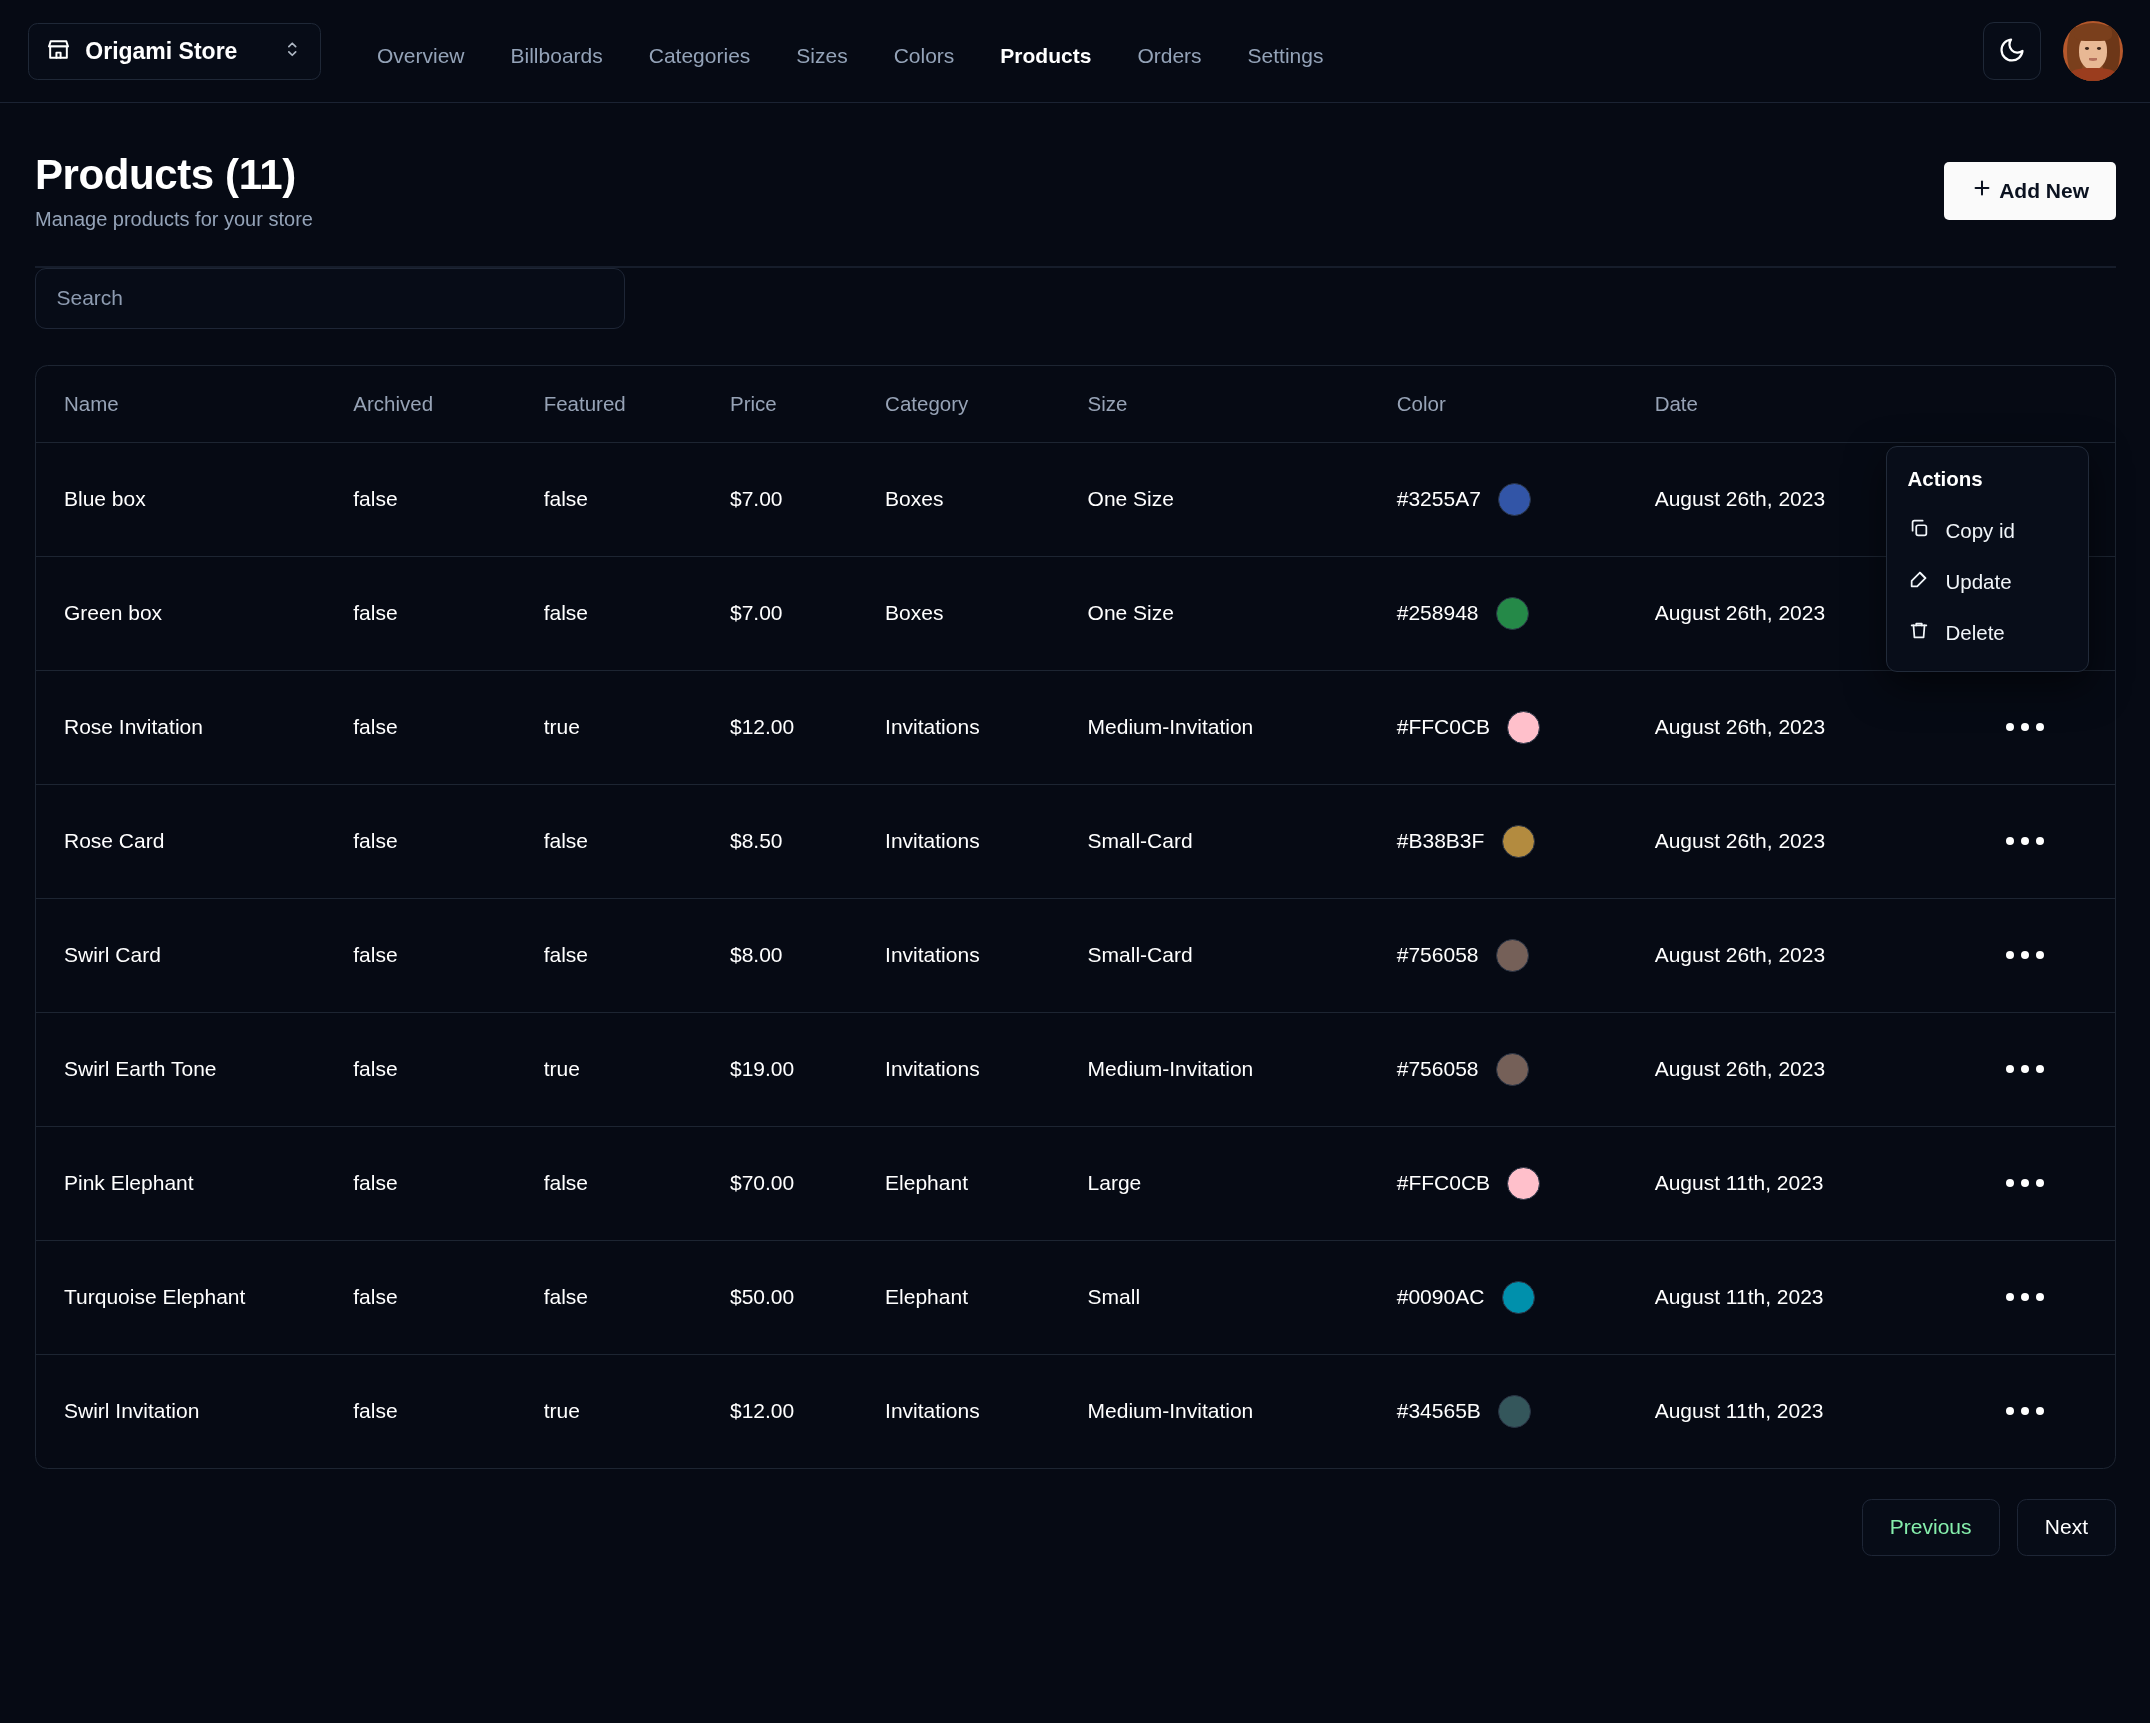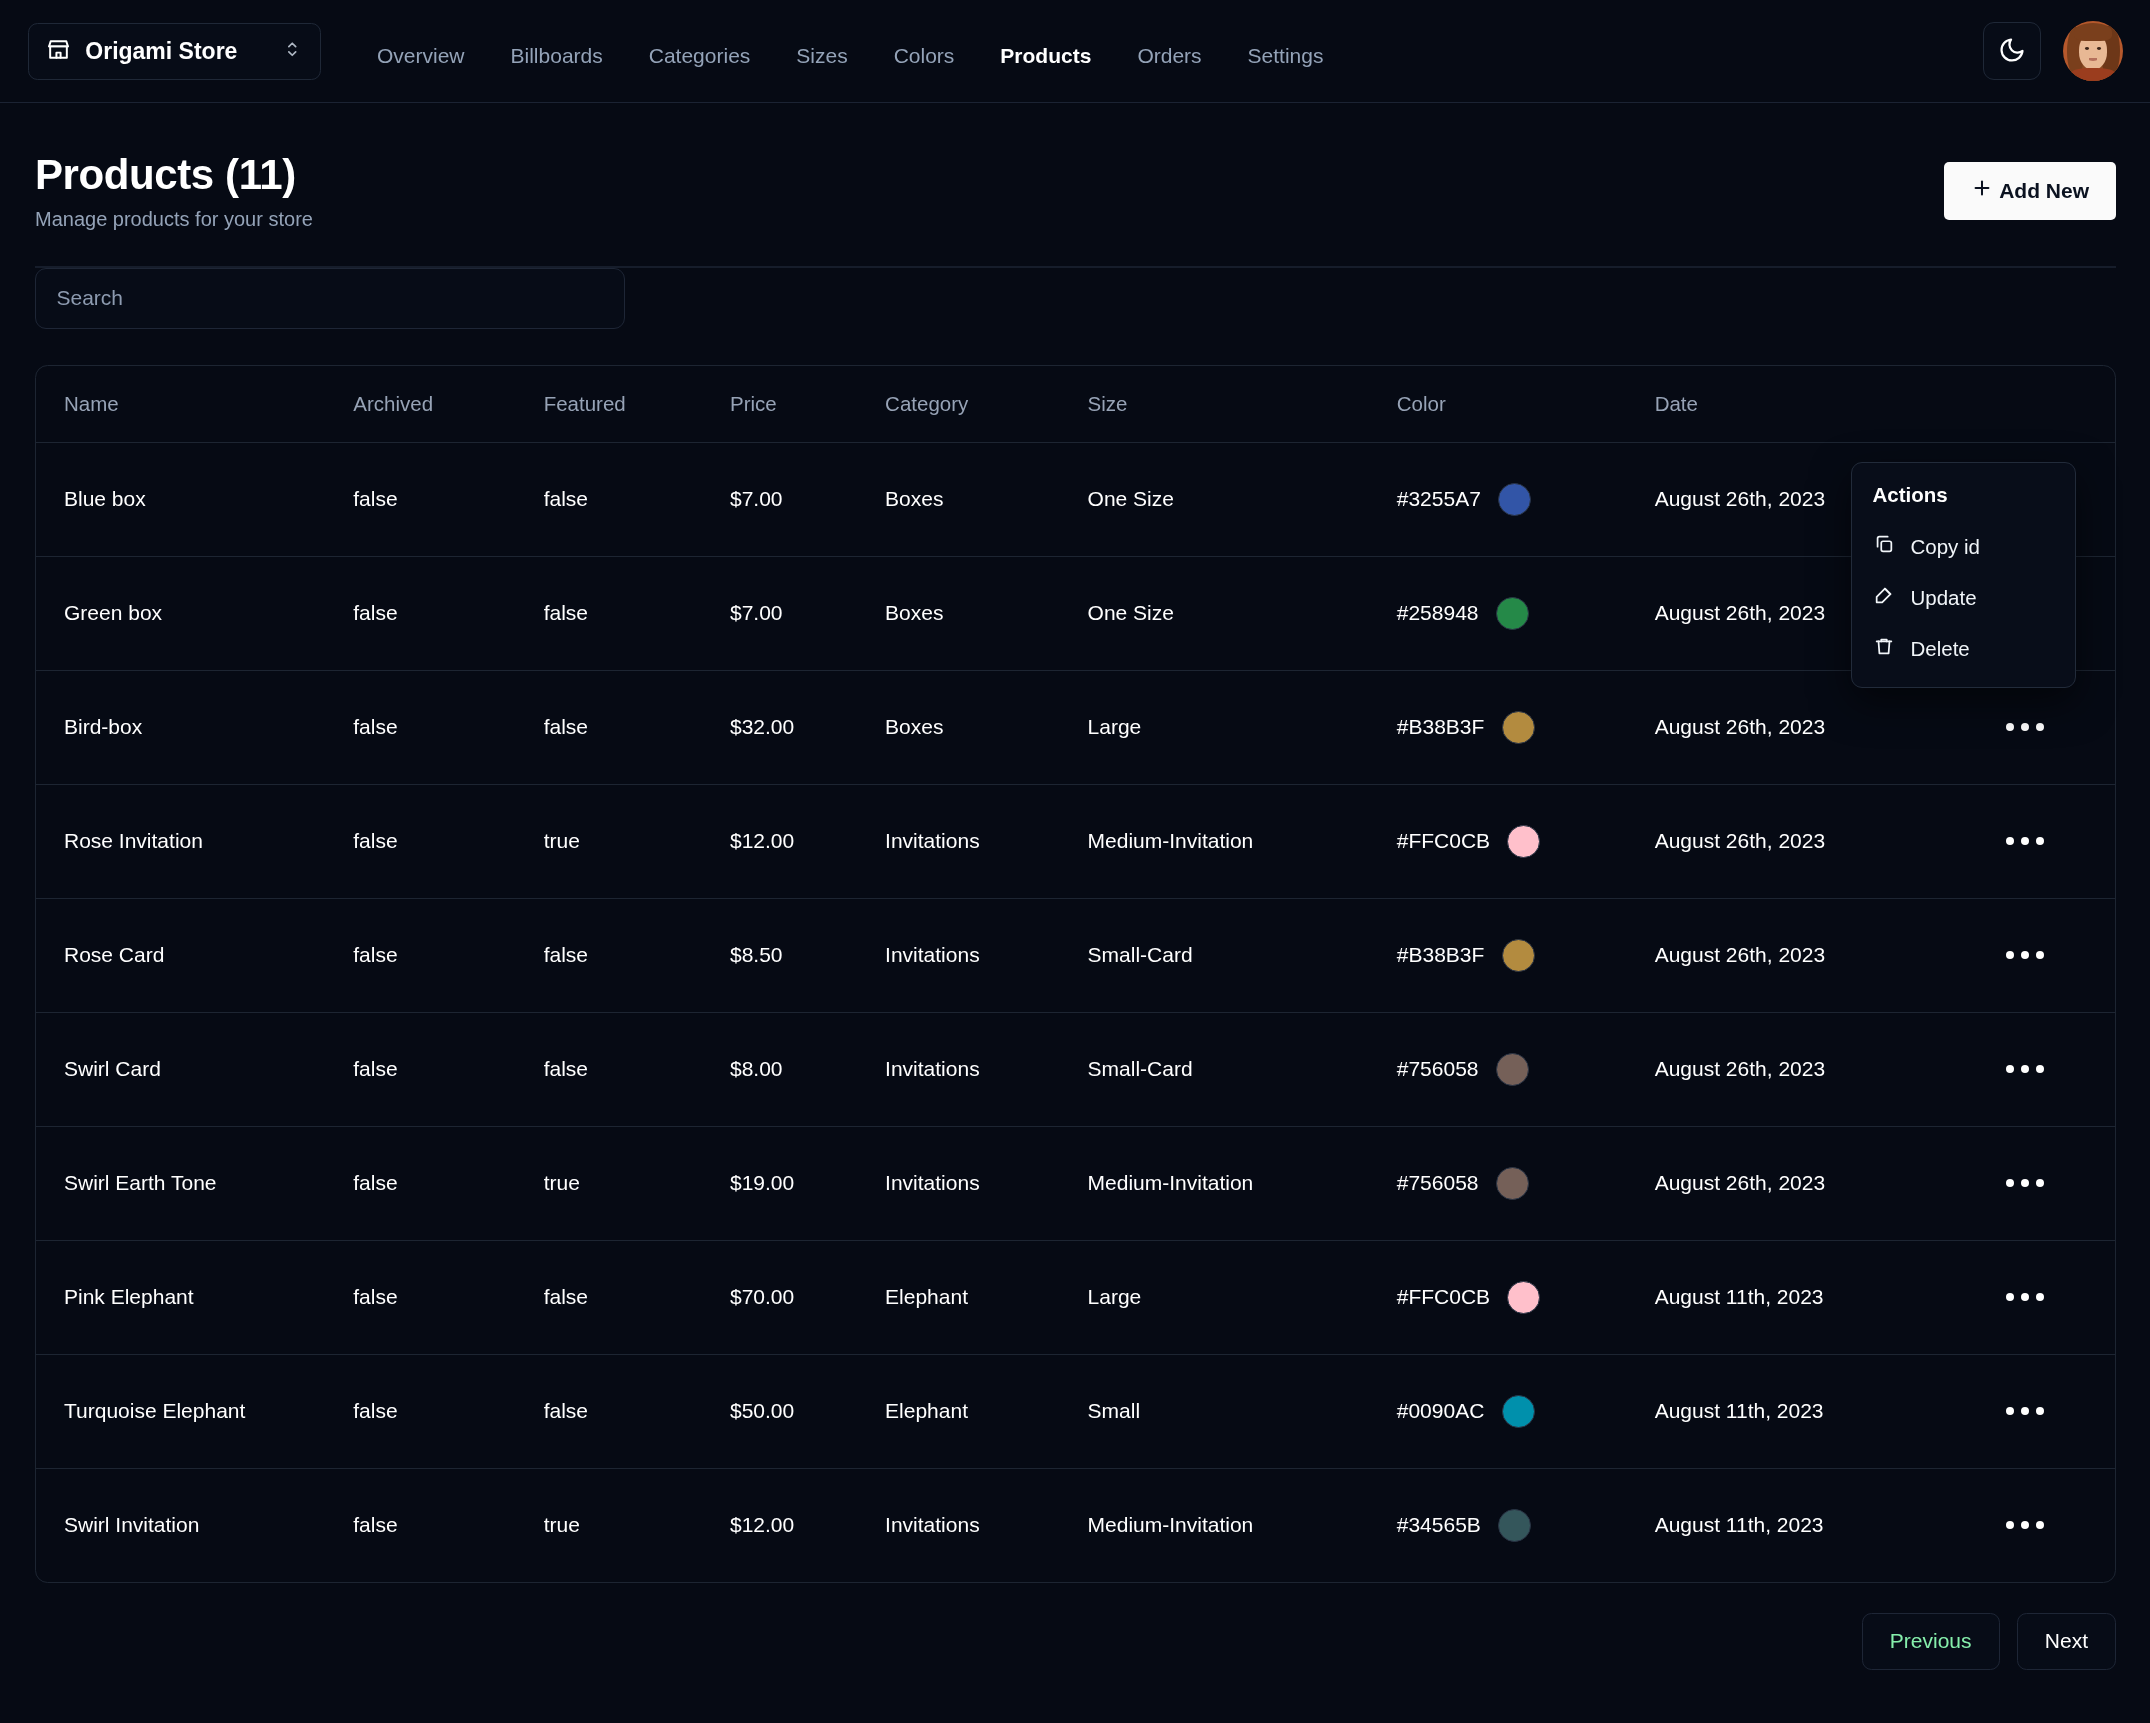--- a/index.html
+++ b/index.html
@@ -201,29 +201,28 @@
     display: flex; align-items: center; justify-content: center;
     gap: 7px;
     padding: 0;
   }
   .dots-btn i { width: 8px; height: 8px; border-radius: 50%; background: #ffffff; display:block; }
 
   
   .actions-menu {
     position: absolute;
     top: 80px;
-    right: 39px;
-    width: 225px;
+    right: 26px;
+    width: 203px;
     background: #080d19;
     border: 1.6px solid #222b3a;
     border-radius: 11px;
     padding: 11px 0 12.6px 0;
     z-index: 40;
     box-shadow: 0 14px 39px rgba(0,0,0,.55);
-    margin-top: 16px;
   }
   .actions-title {
     font-size: 20.5px; font-weight: 700; color: #ffffff;
     padding: 9.5px 20.5px 14px 20.5px;
   }
   .menu-item {
     display: flex; align-items: center; gap: 16px;
     padding: 12px 20.5px;
     font-size: 20.5px; color: #f1f5f9;
     cursor: pointer;
@@ -388,42 +387,20 @@
             <td>One Size</td>
             <td>
               <div class="color-cell">
                 <span>#258948</span>
                 <span class="swatch" style="background: rgb(37, 137, 72);"></span>
               </div>
             </td>
             <td>August 26th, 2023</td>
             <td>
               <button class="dots-btn" style="visibility: hidden;">
-                <i></i>
-                <i></i>
-                <i></i>
-              </button>
-            </td>
-          </tr>
-          <tr>
-            <td>Bird-box</td>
-            <td>false</td>
-            <td>false</td>
-            <td>$32.00</td>
-            <td>Boxes</td>
-            <td>Large</td>
-            <td>
-              <div class="color-cell">
-                <span>#B38B3F</span>
-                <span class="swatch" style="background: rgb(179, 139, 63);"></span>
-              </div>
-            </td>
-            <td>August 26th, 2023</td>
-            <td>
-              <button class="dots-btn">
                 <i></i>
                 <i></i>
                 <i></i>
               </button>
             </td>
           </tr>
           <tr>
             <td>Rose Invitation</td>
             <td>false</td>
             <td>true</td>

